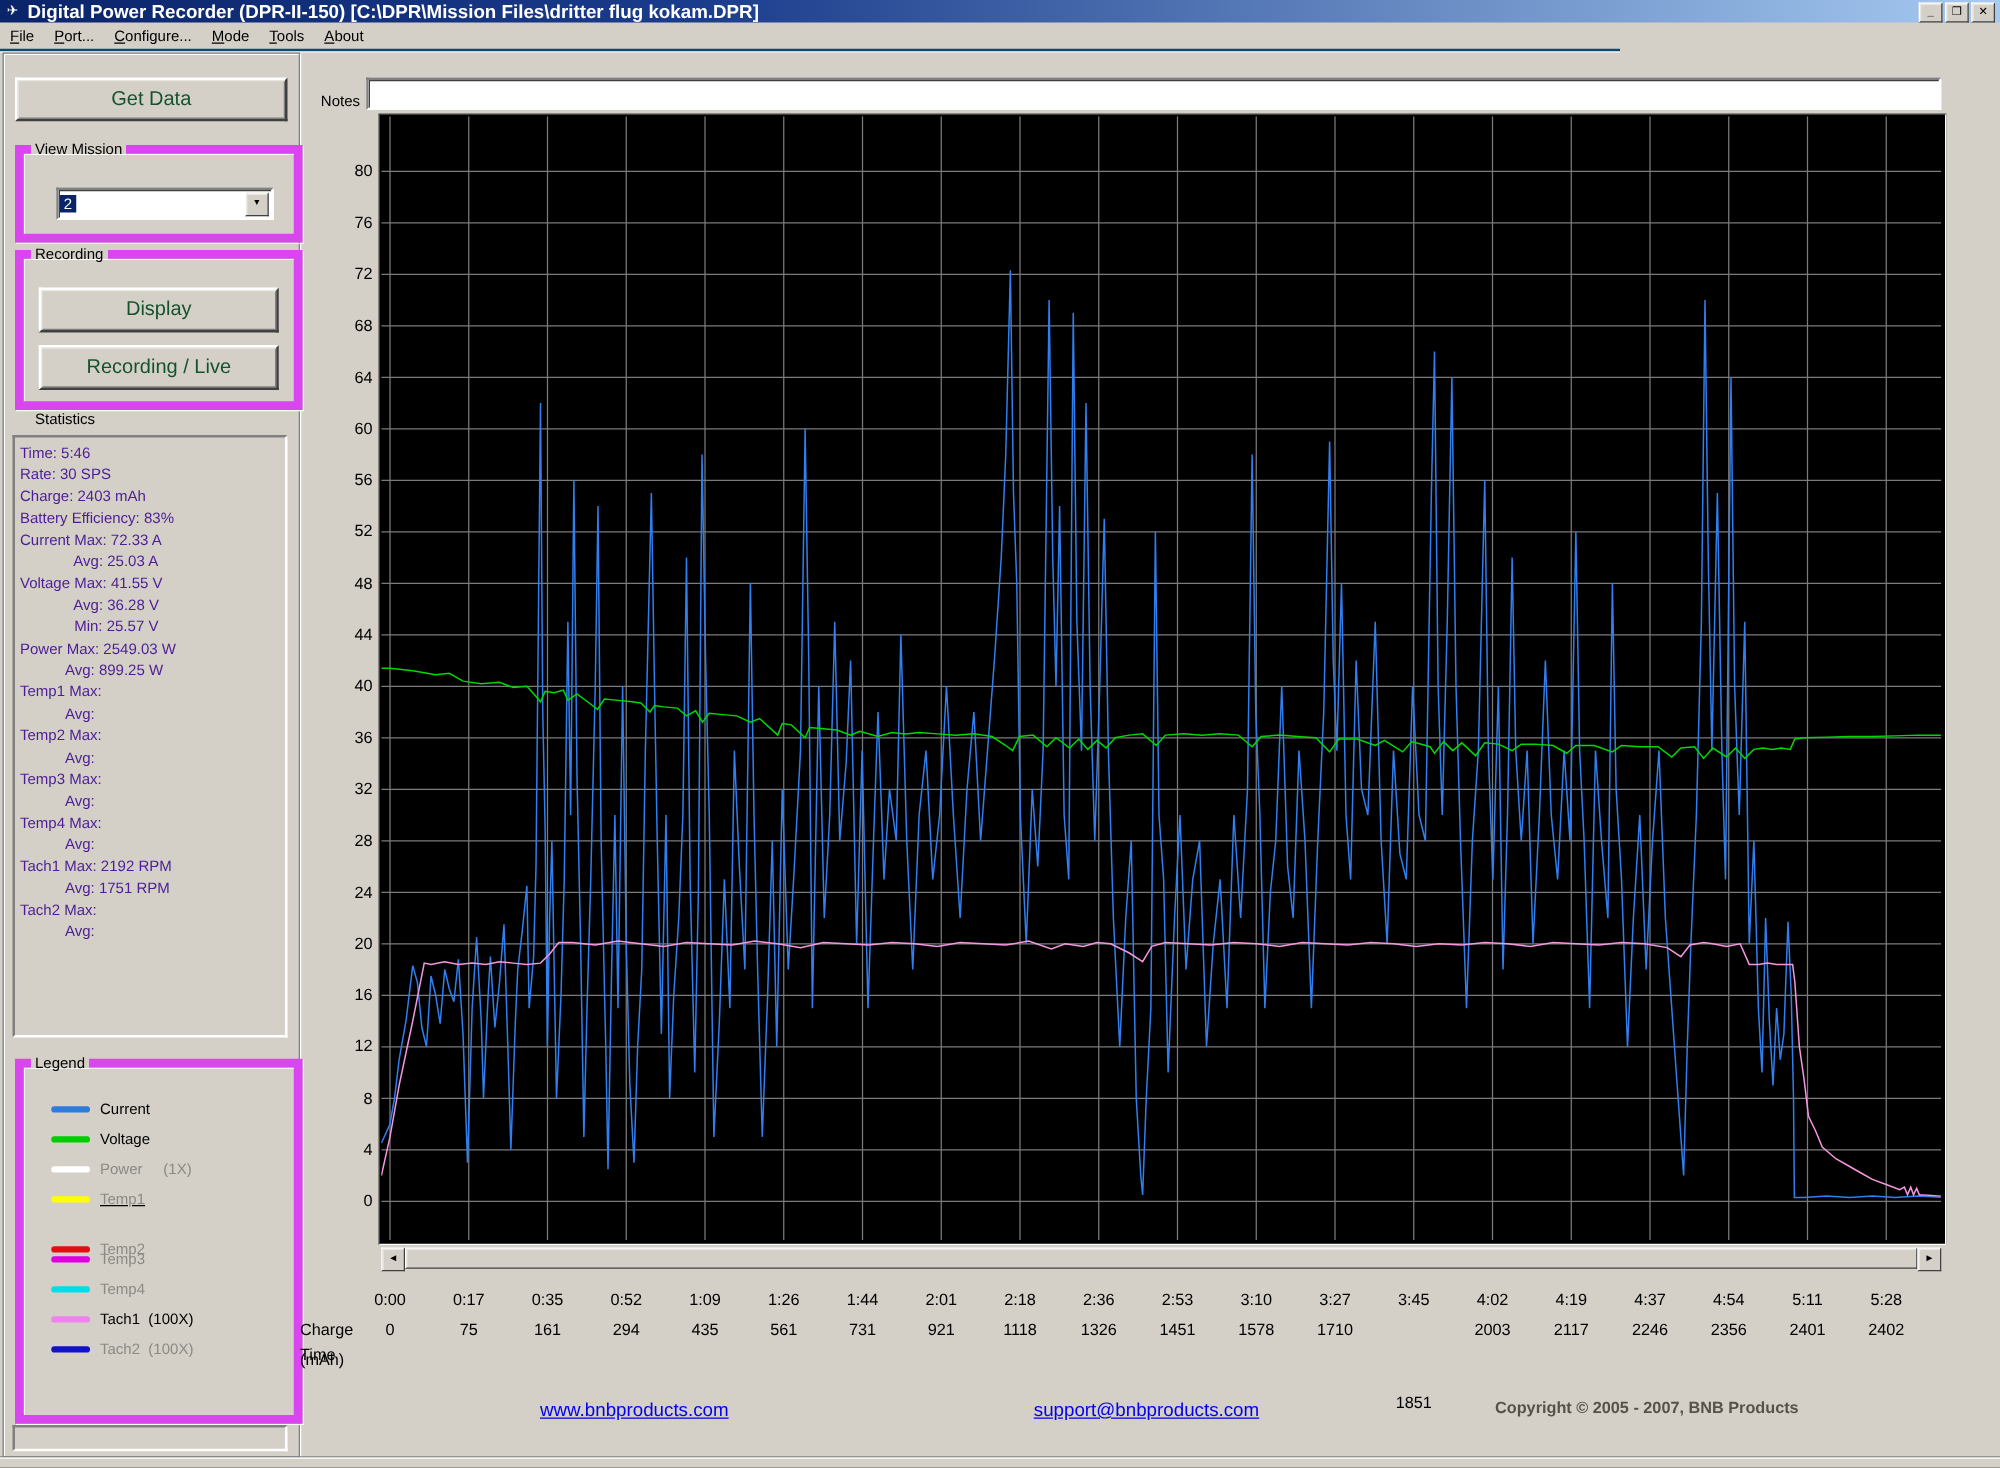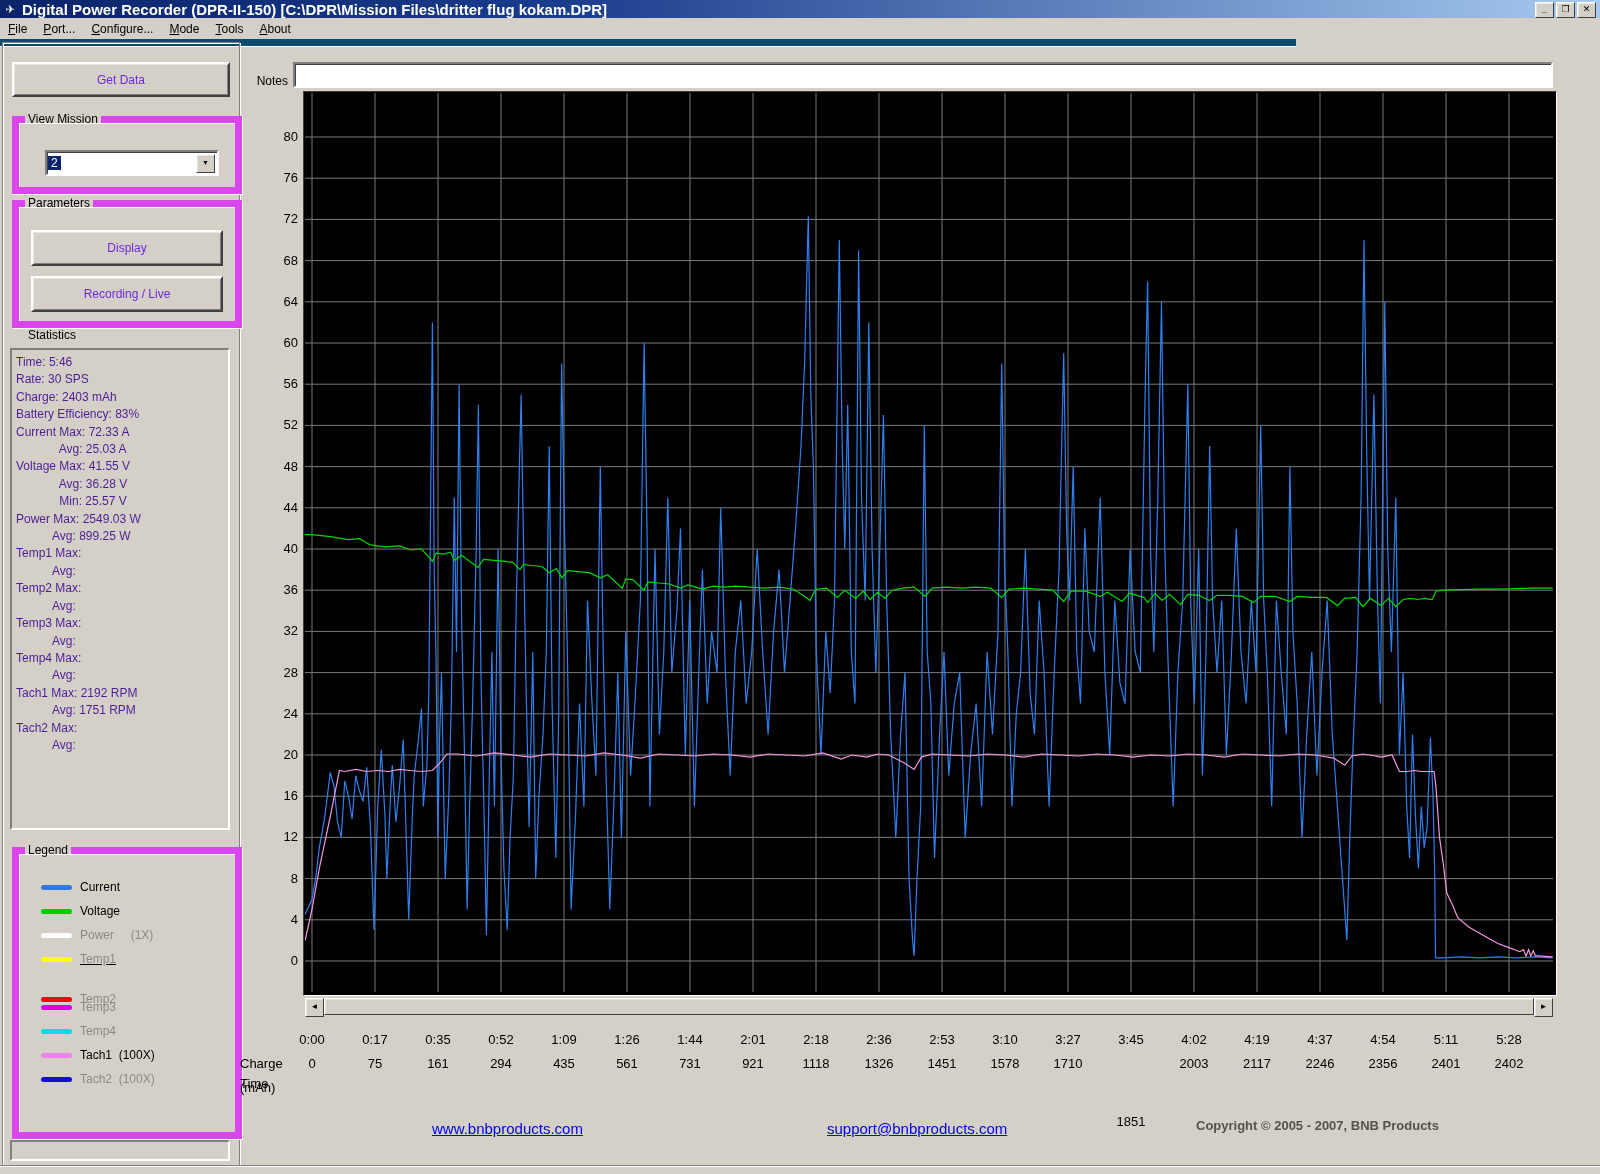--- a/index.html
+++ b/index.html
@@ -18,27 +18,27 @@
             background:linear-gradient(to right,#0A246A,#1A3C8C 35%,#A6CAF0);
             color:#fff;display:flex;align-items:center;}
   #titlebar .ttl{font-size:15px;font-weight:bold;margin-left:4px;white-space:nowrap;}
   .winbtn{width:17px;height:14px;margin-left:2px;font-size:9px;line-height:12px;
           text-align:center;color:#000;border:1px solid;border-color:#fff #404040 #404040 #fff;
           background:#D4D0C8;box-shadow:inset 1px 1px 0 #E8E6E0;font-weight:bold;}
   #winbtns{position:absolute;right:4px;top:2px;display:flex;}
   #appicon{width:16px;height:14px;margin-left:2px;color:#fff;font-size:11px;line-height:14px;text-align:center;}
   
   #menubar{left:0;top:18px;width:1296px;height:21px;display:flex;align-items:center;
-           border-bottom:7px solid #0c4a6e;box-shadow:0 1px 0 #fff;}
+           border-bottom:2px solid #0c4a6e;box-shadow:0 1px 0 #fff;}
   .menu-item{font-size:12px;color:#000;padding:2px 8px;white-space:nowrap;}
   .menu-item u{text-decoration:underline;}
   
   #leftpanel{left:2px;top:42px;width:236px;height:1122px;
              border:1px solid #808080;box-shadow:inset 1px 1px 0 #fff,1px 1px 0 #fff;}
-  .btn{font-size:12px;color:#6d28d9;text-align:center;cursor:default;}
+  .btn{font-size:16px;color:#14532d;text-align:center;cursor:default;}
   fieldset{border:7px solid #d946ef;box-shadow:inset 1px 1px 0 #fff,1px 1px 0 #fff;
            margin:0;padding:0;}
   fieldset legend{font-size:12px;color:#000;padding:0 3px;margin-left:6px;background:transparent;}
   #combo-field{display:flex;align-items:center;}
   #combo-value{background:#0A246A;color:#fff;font-size:12px;padding:0 3px;margin:1px 0 1px 1px;}
   #combo-btn{position:absolute;right:2px;top:2px;width:17px;height:17px;font-size:7px;
              line-height:16px;text-align:center;color:#000;
              border:1px solid;border-color:#fff #404040 #404040 #fff;background:#D4D0C8;
              box-shadow:inset 1px 1px 0 #E8E6E0;}
   #stats-label{font-size:12px;color:#000;}
@@ -101,21 +101,21 @@
 
   <fieldset class="abs" style="left:12px;top:112px;width:216px;height:68px;">
     <legend>View Mission</legend>
     <div class="sunkenf abs" id="combo-field" style="left:26px;top:24px;width:170px;height:22px;">
       <span id="combo-value">2</span>
       <span id="combo-btn">▼</span>
     </div>
   </fieldset>
 
   <fieldset class="abs" style="left:12px;top:196px;width:216px;height:118px;">
-    <legend>Parameters</legend>
+    <legend>Recording</legend>
     <button class="btn raised abs" style="left:12px;top:20px;width:192px;height:36px;">Display</button>
     <button class="btn raised abs" style="left:12px;top:66px;width:192px;height:36px;">Recording / Live</button>
   </fieldset>
 
   <div id="stats-label" class="abs" style="left:28px;top:328px;">Statistics</div>
   <div id="stats-panel" class="abs sunkenp" style="left:10px;top:348px;width:220px;height:482px;box-sizing:border-box;"><div>Time: 5:46</div><div>Rate: 30 SPS</div><div>Charge: 2403 mAh</div><div>Battery Efficiency: 83%</div><div>Current Max: 72.33 A</div><div>             Avg: 25.03 A</div><div>Voltage Max: 41.55 V</div><div>             Avg: 36.28 V</div><div>             Min: 25.57 V</div><div>Power Max: 2549.03 W</div><div>           Avg: 899.25 W</div><div>Temp1 Max:</div><div>           Avg:</div><div>Temp2 Max:</div><div>           Avg:</div><div>Temp3 Max:</div><div>           Avg:</div><div>Temp4 Max:</div><div>           Avg:</div><div>Tach1 Max: 2192 RPM</div><div>           Avg: 1751 RPM</div><div>Tach2 Max:</div><div>           Avg:</div></div>
 
   <fieldset class="abs" style="left:12px;top:843px;width:216px;height:282px;">
     <legend>Legend</legend>
     <div id="legend-items">

